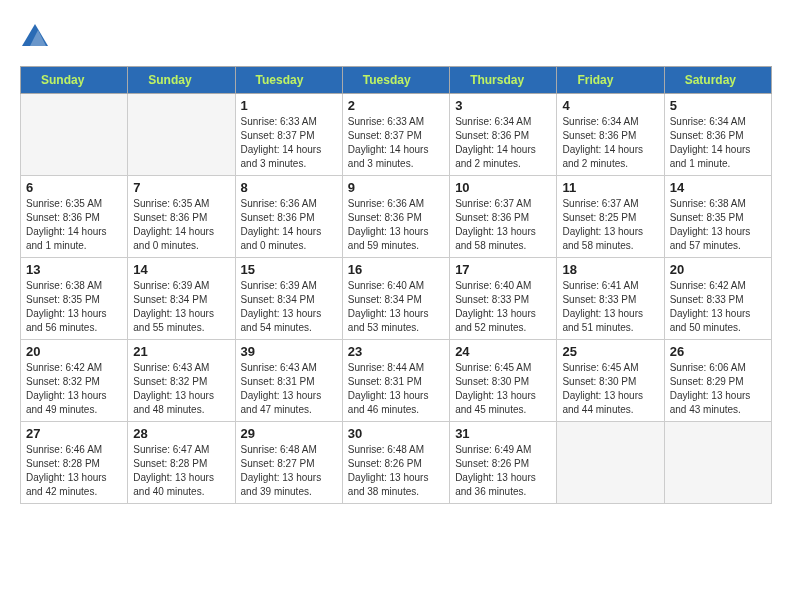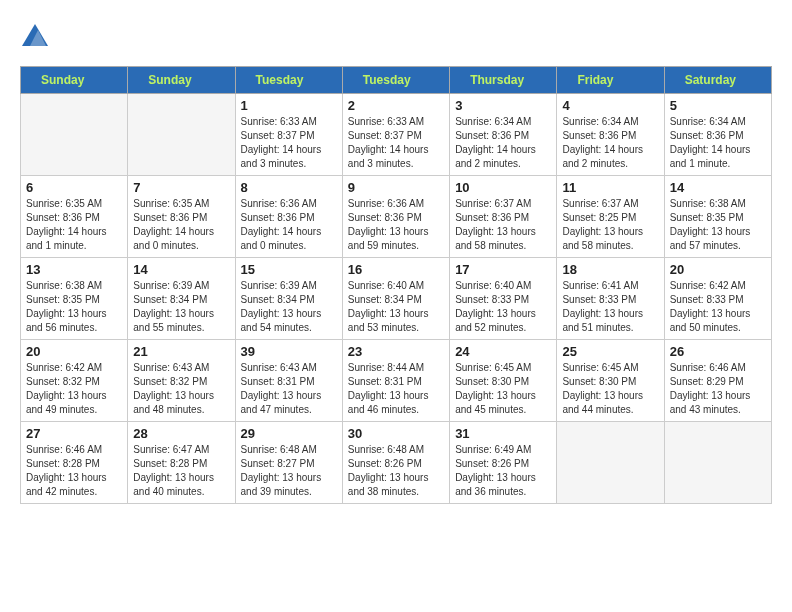--- a/index.html
+++ b/index.html
@@ -276,21 +276,21 @@
 Daylight: 13 hours and 45 minutes.</div>
         </td>
         <td>
           <span class="day-number">25</span>
           <div class="day-info">Sunrise: 6:45 AM
 Sunset: 8:30 PM
 Daylight: 13 hours and 44 minutes.</div>
         </td>
         <td>
           <span class="day-number">26</span>
-          <div class="day-info">Sunrise: 6:46 AM
+          <div class="day-info">Sunrise: 6:06 AM
 Sunset: 8:29 PM
 Daylight: 13 hours and 43 minutes.</div>
         </td>
       </tr>
       <tr>
         <td>
           <span class="day-number">27</span>
           <div class="day-info">Sunrise: 6:46 AM
 Sunset: 8:28 PM
 Daylight: 13 hours and 42 minutes.</div>

